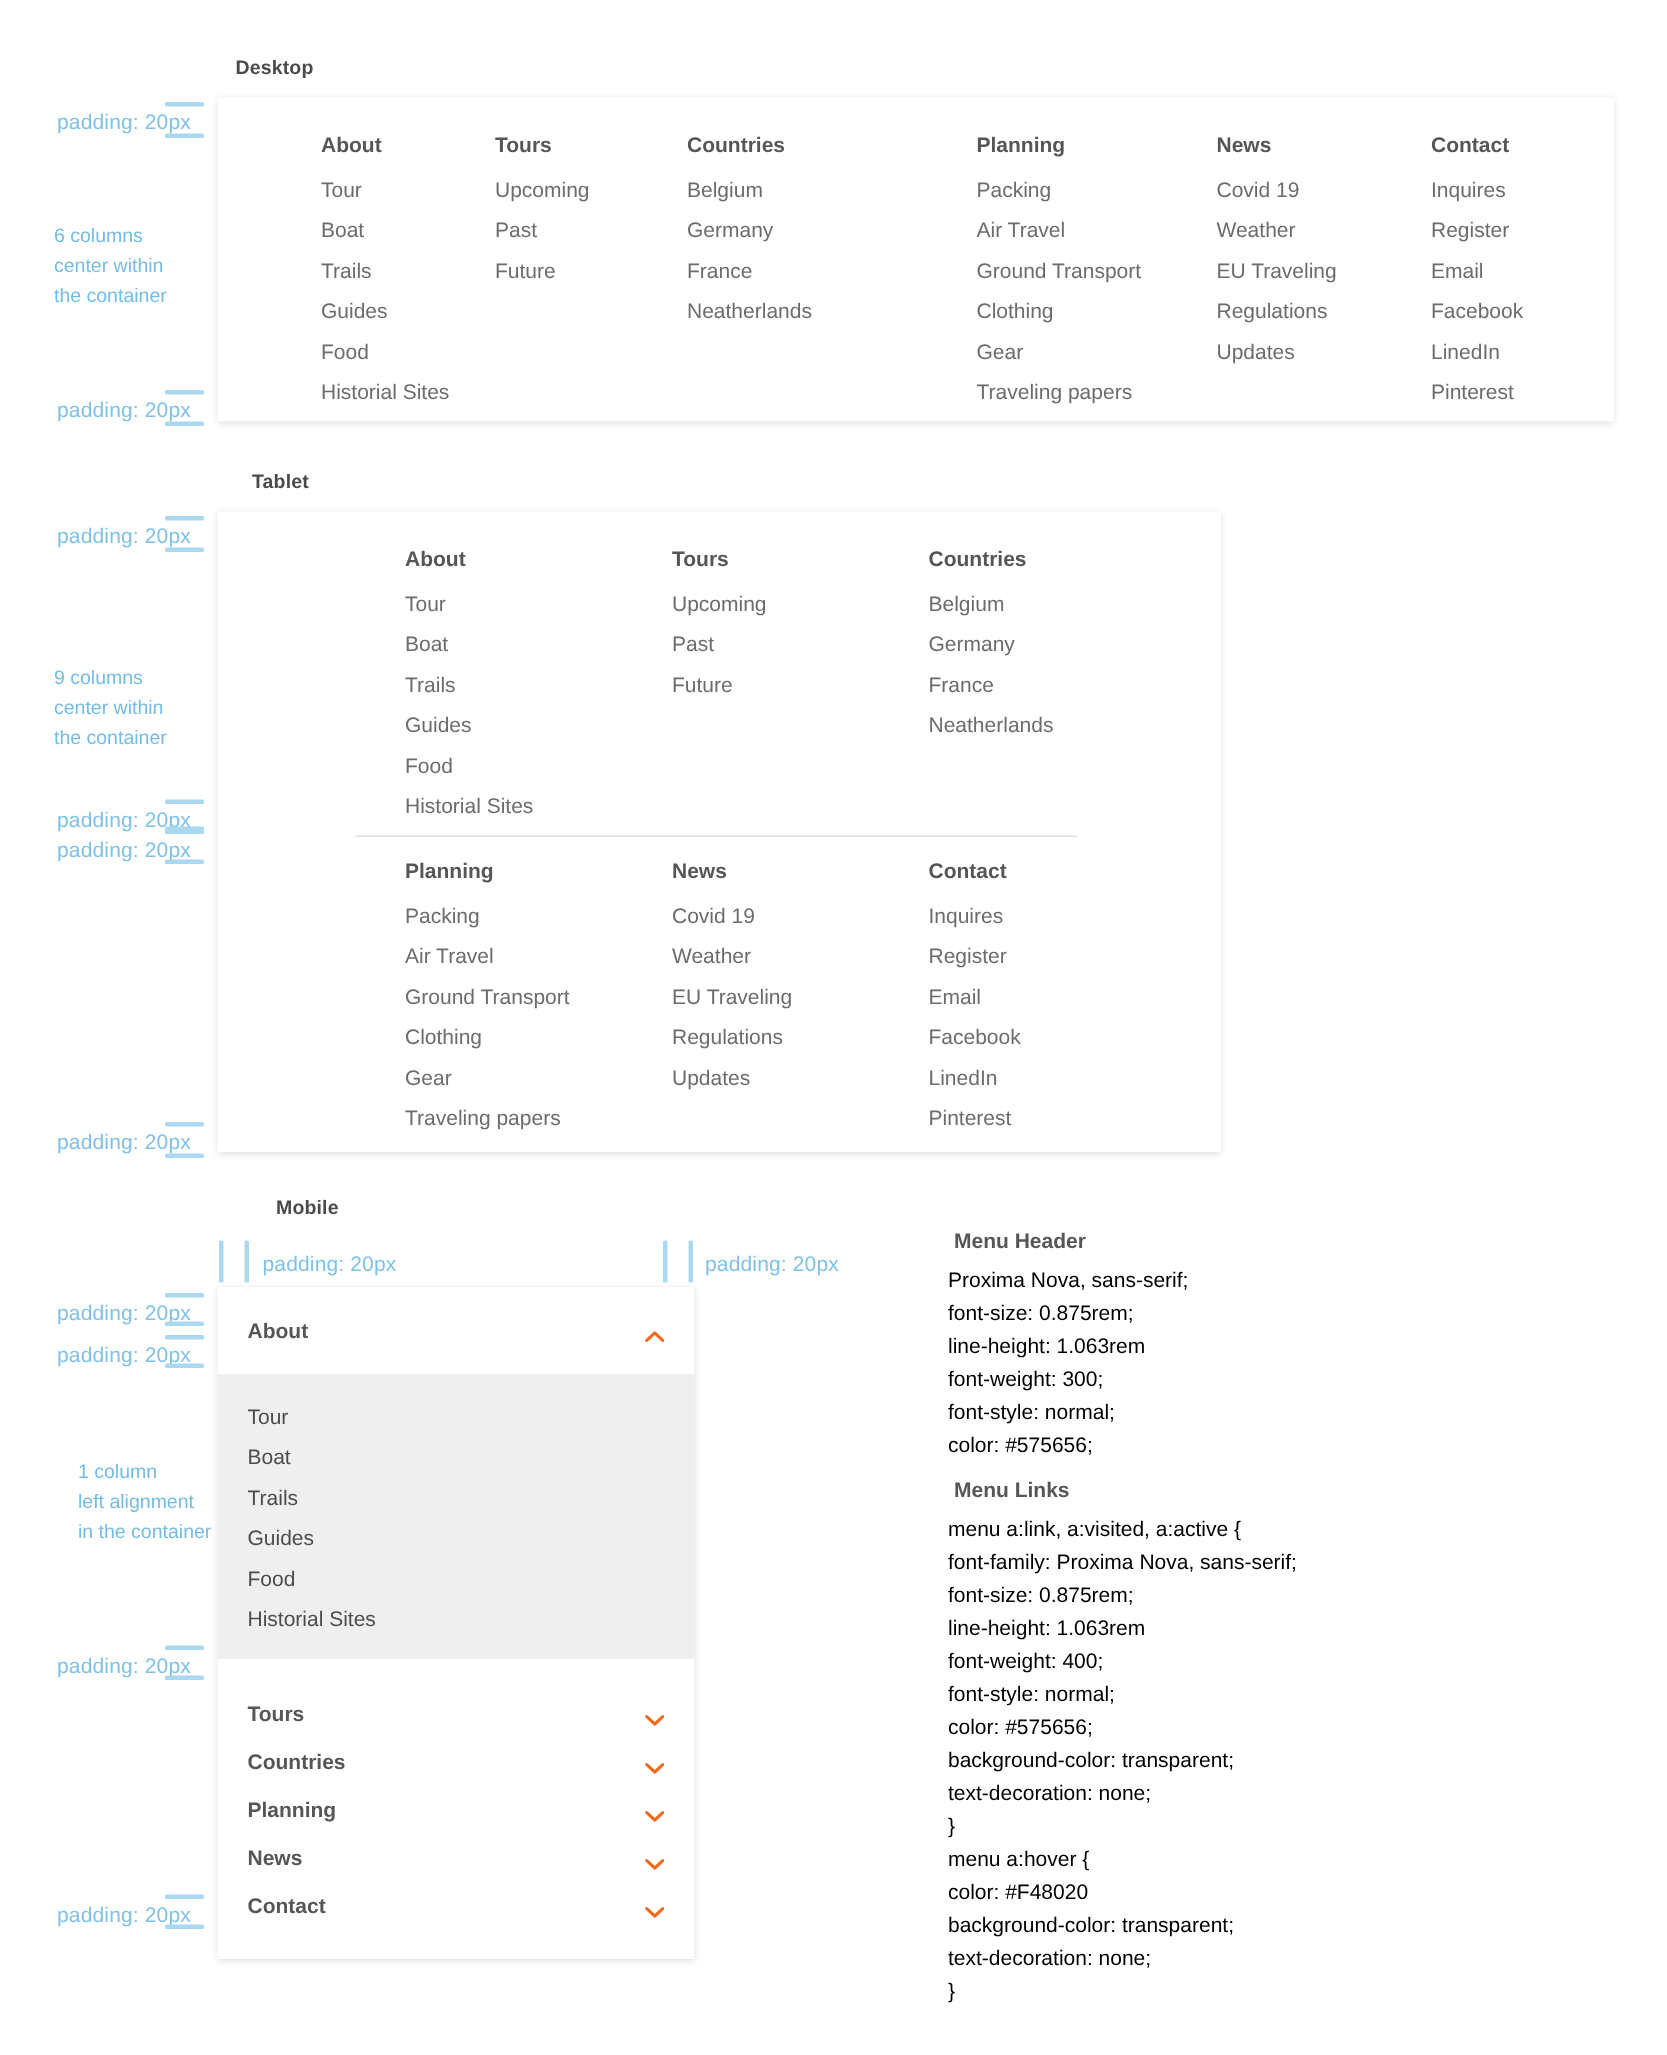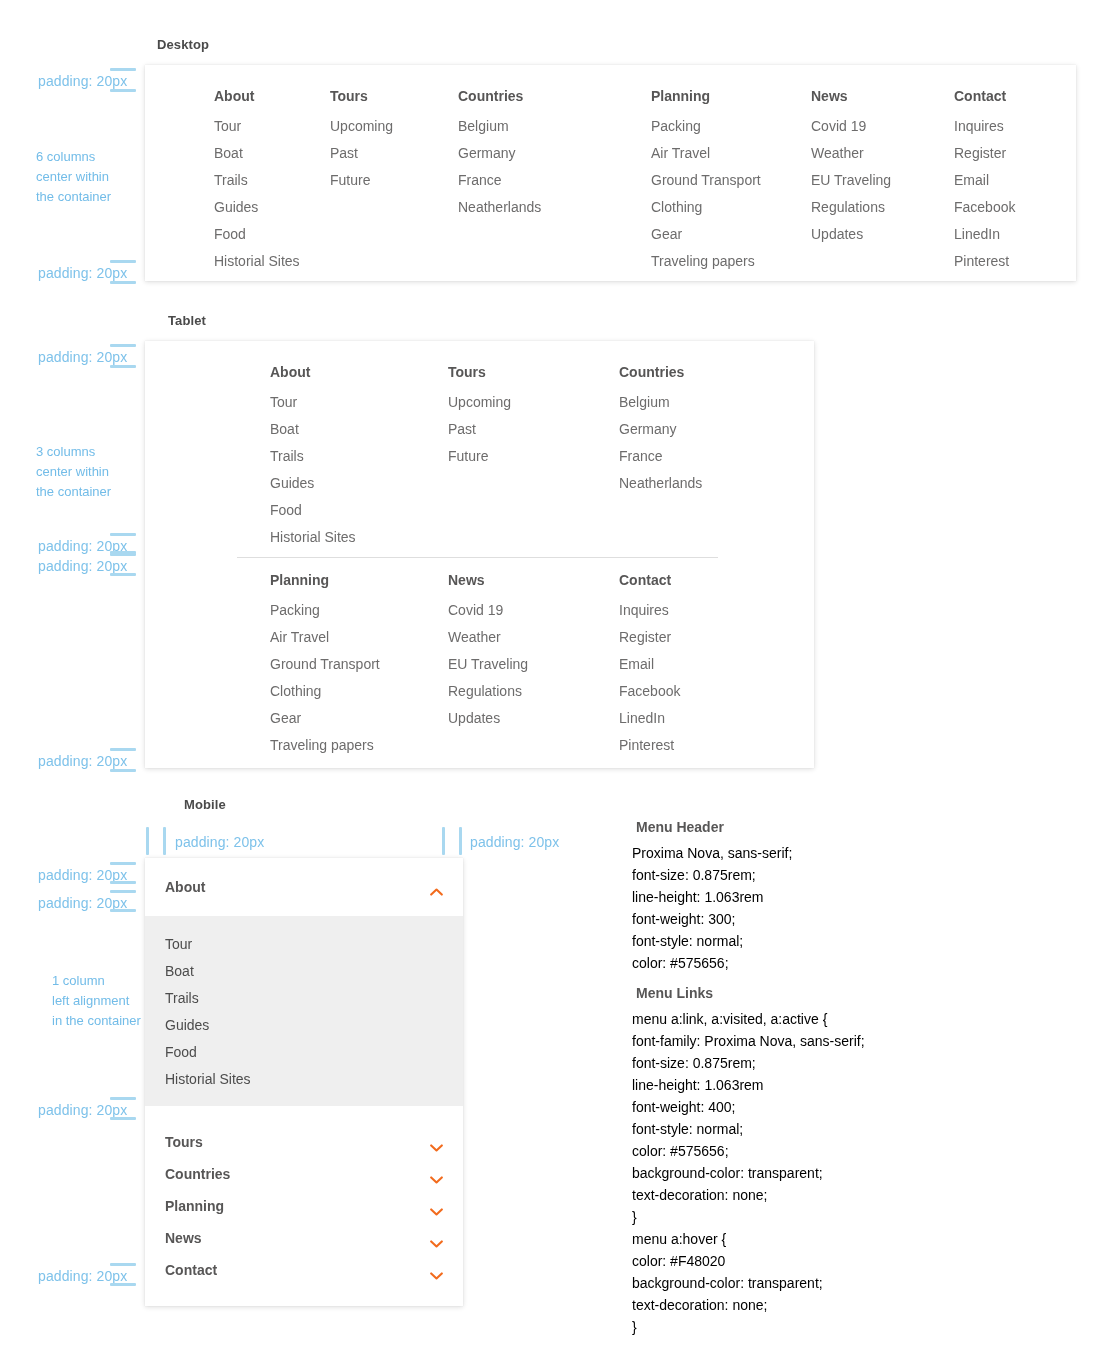--- a/index.html
+++ b/index.html
@@ -218,21 +218,21 @@
       <a class="col-link">Pinterest</a>
     </div>
 </div>
 
 <div class="section-label" style="left:168px; top:313px;">Tablet</div>
 
 <div class="anno-text" style="left:38px; top:349px;">padding: 20px</div>
 <div class="mark-h" style="left:110px; top:344px; width:26px;"></div>
 <div class="mark-h" style="left:110px; top:365px; width:26px;"></div>
 
-<div class="anno-block" style="left:36px; top:442px;">3 columns
+<div class="anno-block" style="left:36px; top:442px;">9 columns
 center within
 the container</div>
 
 <div class="anno-text" style="left:38px; top:538px;">padding: 20px</div>
 <div class="mark-h" style="left:110px; top:533px; width:26px;"></div>
 <div class="mark-h" style="left:110px; top:551px; width:26px;"></div>
 
 <div class="anno-text" style="left:38px; top:558px;">padding: 20px</div>
 <div class="mark-h" style="left:110px; top:553px; width:26px;"></div>
 <div class="mark-h" style="left:110px; top:573px; width:26px;"></div>

